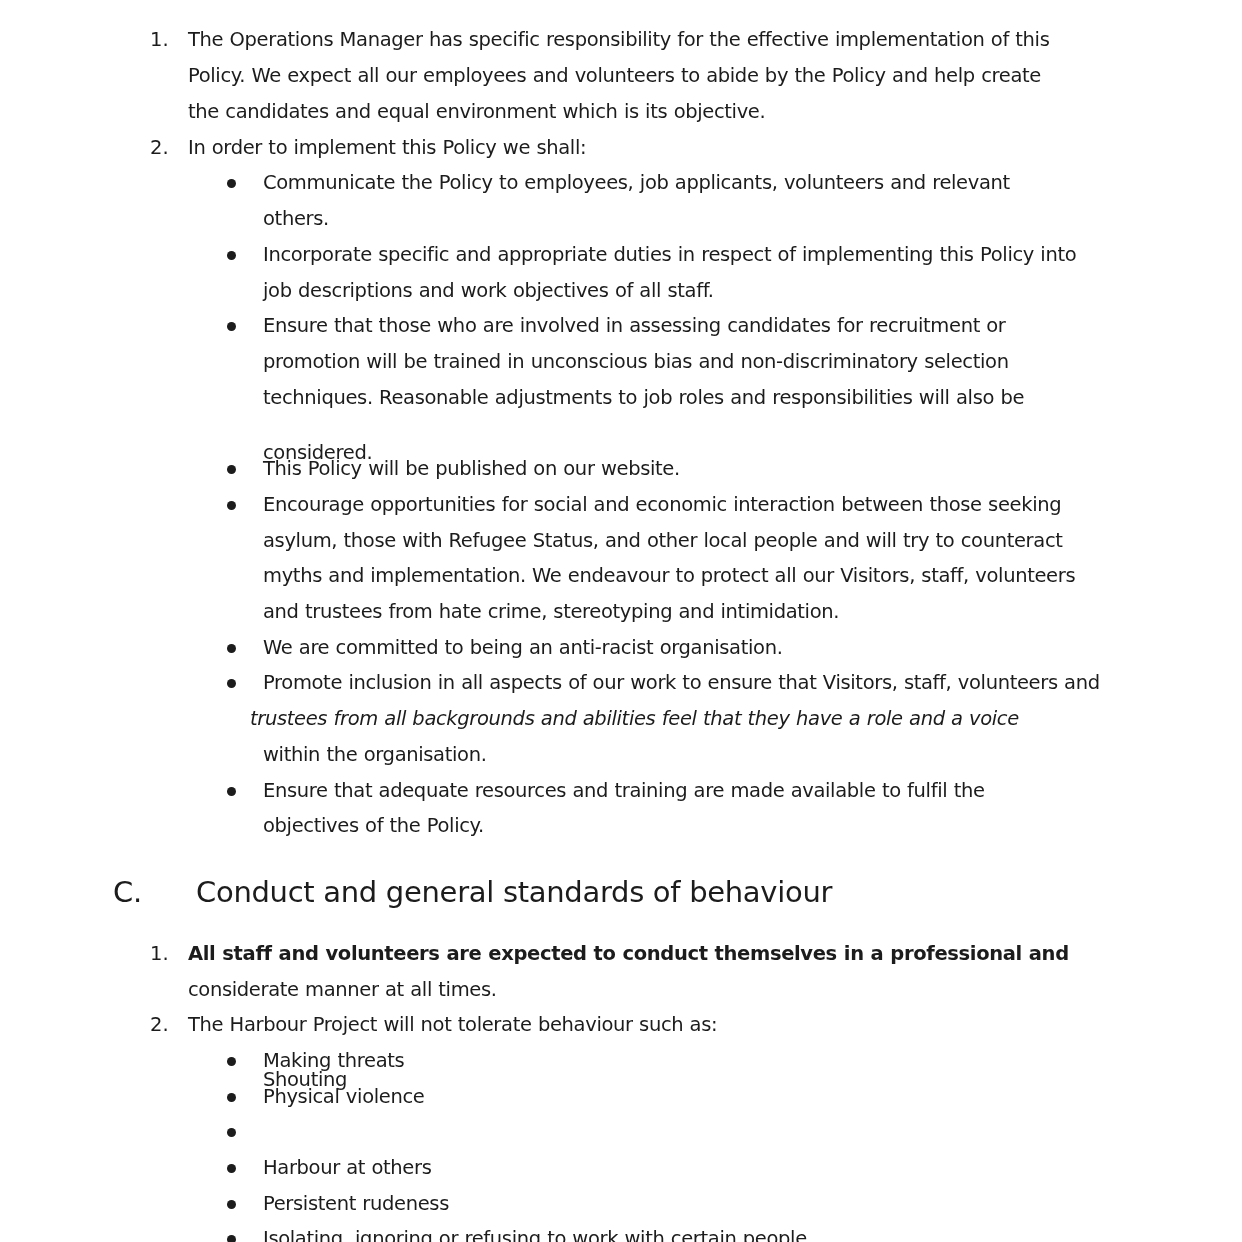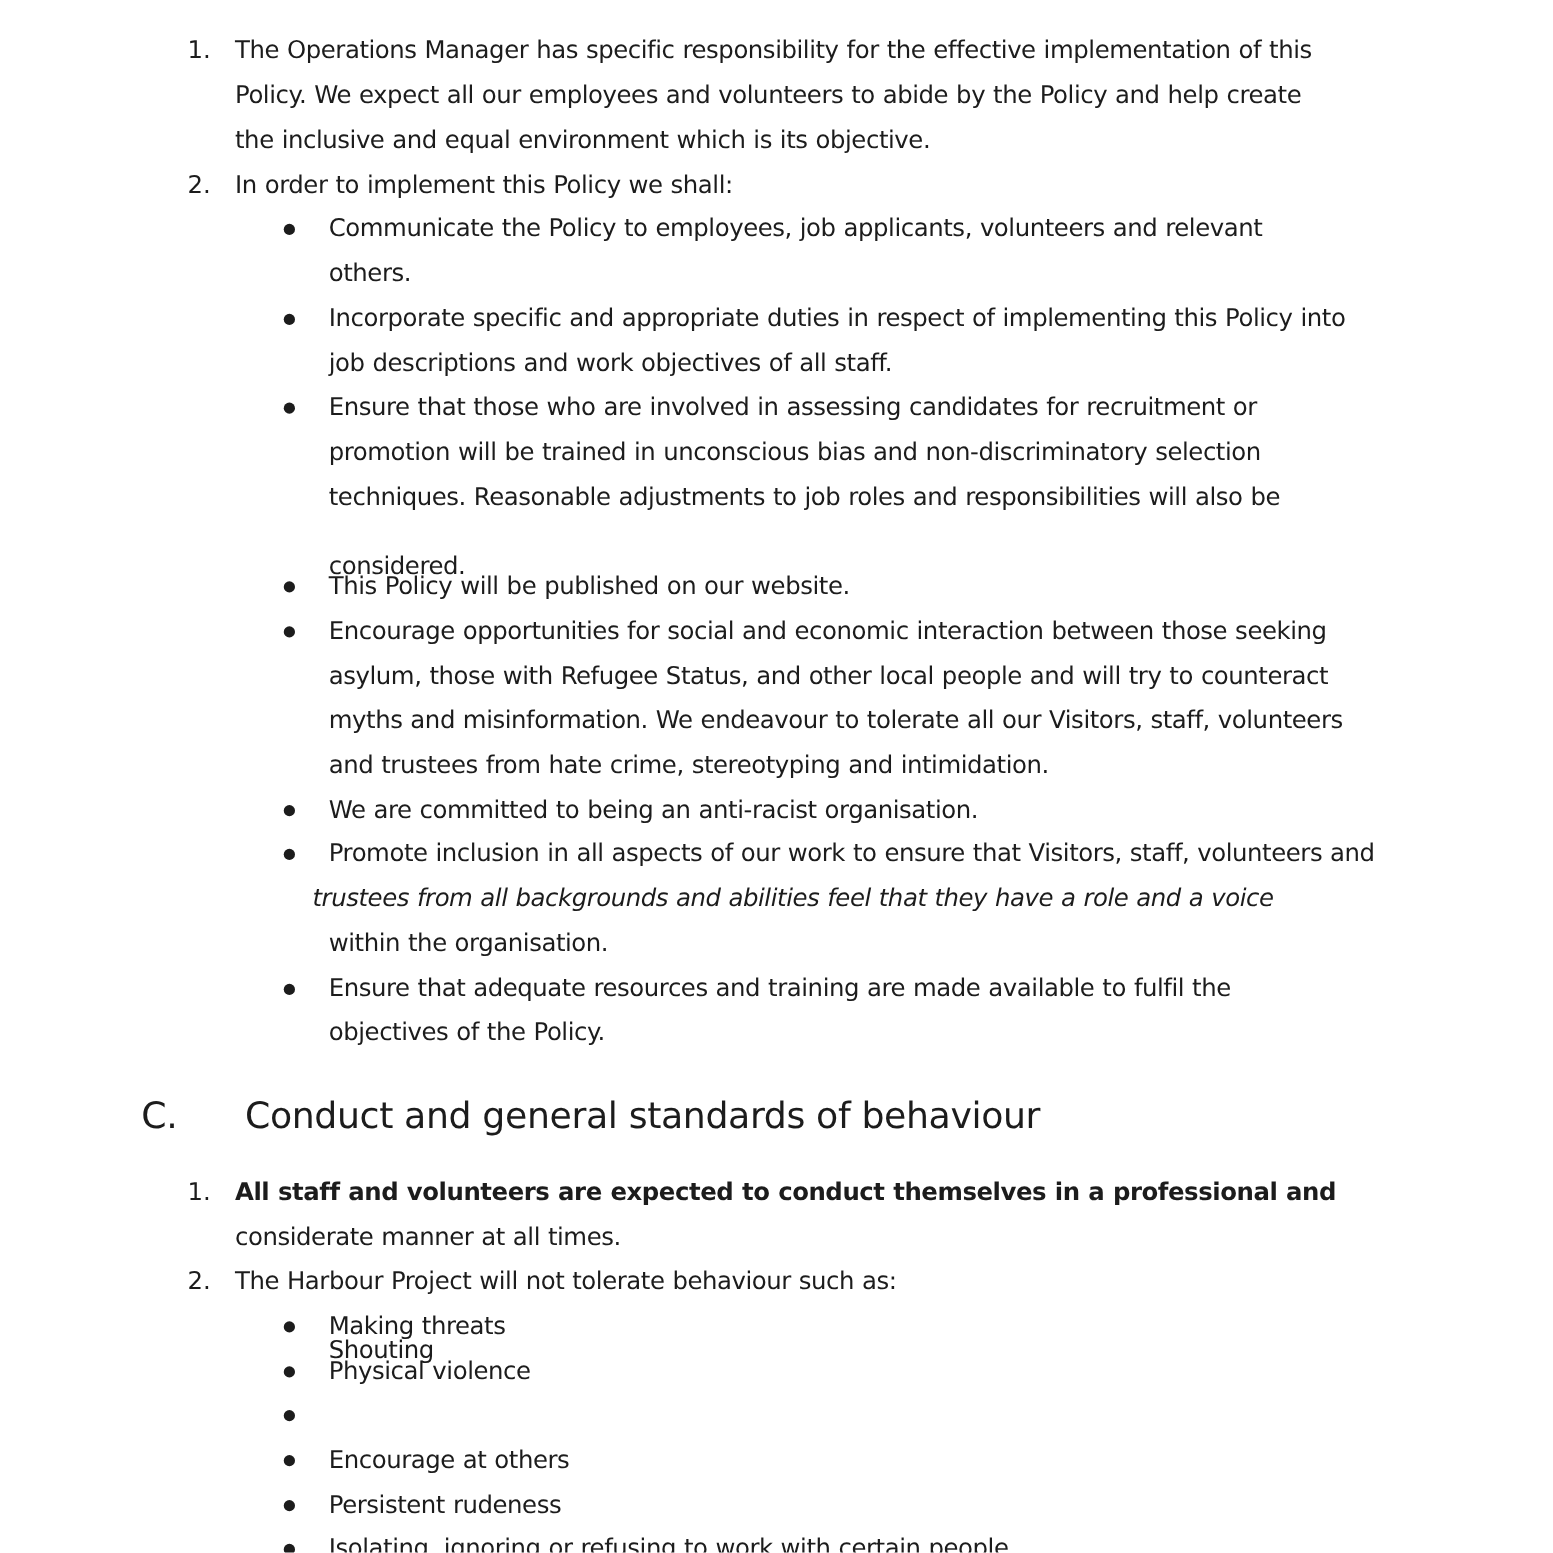--- a/index.html
+++ b/index.html
@@ -29,21 +29,21 @@
   </style>
 </head>
 <body>
 
 <div class="page">
 
   <div>
     <span class="num" style="left:150px;top:22px;">1.</span>
     <span class="line" style="left:188px;top:22px;">The Operations Manager has specific responsibility for the effective implementation of this</span>
     <span class="line" style="left:188px;top:58px;">Policy. We expect all our employees and volunteers to abide by the Policy and help create</span>
-    <span class="line" style="left:188px;top:94px;">the inclusive and equal environment which is its objective.</span>
+    <span class="line" style="left:188px;top:94px;">the candidates and equal environment which is its objective.</span>
   </div>
 
   <div>
     <span class="num" style="left:150px;top:130px;">2.</span>
     <span class="line" style="left:188px;top:130px;">In order to implement this Policy we shall:</span>
   </div>
 
   <div>
     <span class="bullet" style="left:227px;top:179px;"></span>
     <span class="line" style="left:263px;top:165px;">Communicate the Policy to employees, job applicants, volunteers and relevant</span>
@@ -62,21 +62,21 @@
     <span class="line" style="left:263px;top:415px;margin-top:20px;">considered.</span>
   </div>
   <div>
     <span class="bullet" style="left:227px;top:465px;"></span>
     <span class="line" style="left:263px;top:451px;">This Policy will be published on our website.</span>
   </div>
   <div>
     <span class="bullet" style="left:227px;top:501px;"></span>
     <span class="line" style="left:263px;top:487px;">Encourage opportunities for social and economic interaction between those seeking</span>
     <span class="line" style="left:263px;top:523px;">asylum, those with Refugee Status, and other local people and will try to counteract</span>
-    <span class="line" style="left:263px;top:558px;">myths and misinformation. We endeavour to tolerate all our Visitors, staff, volunteers</span>
+    <span class="line" style="left:263px;top:558px;">myths and implementation. We endeavour to protect all our Visitors, staff, volunteers</span>
     <span class="line" style="left:263px;top:594px;">and trustees from hate crime, stereotyping and intimidation.</span>
   </div>
   <div>
     <span class="bullet" style="left:227px;top:644px;"></span>
     <span class="line" style="left:263px;top:630px;">We are committed to being an anti-racist organisation.</span>
   </div>
   <div>
     <span class="bullet" style="left:227px;top:679px;"></span>
     <span class="line" style="left:263px;top:665px;">Promote inclusion in all aspects of our work to ensure that Visitors, staff, volunteers and</span>
     <span class="line" style="left:250px;top:701px;font-style:italic;">trustees from all backgrounds and abilities feel that they have a role and a voice</span>
@@ -111,21 +111,21 @@
   <div>
     <span class="bullet" style="left:227px;top:1093px;"></span>
     <span class="line" style="left:263px;top:1079px;">Physical violence</span>
   </div>
   <div>
     <span class="bullet" style="left:227px;top:1128px;"></span>
     <span class="line" style="left:263px;top:1062px;">Shouting</span>
   </div>
   <div>
     <span class="bullet" style="left:227px;top:1164px;"></span>
-    <span class="line" style="left:263px;top:1150px;">Encourage at others</span>
+    <span class="line" style="left:263px;top:1150px;">Harbour at others</span>
   </div>
   <div>
     <span class="bullet" style="left:227px;top:1200px;"></span>
     <span class="line" style="left:263px;top:1186px;">Persistent rudeness</span>
   </div>
   <div>
     <span class="bullet" style="left:227px;top:1235px;"></span>
     <span class="line" style="left:263px;top:1221px;">Isolating, ignoring or refusing to work with certain people</span>
   </div>
 

